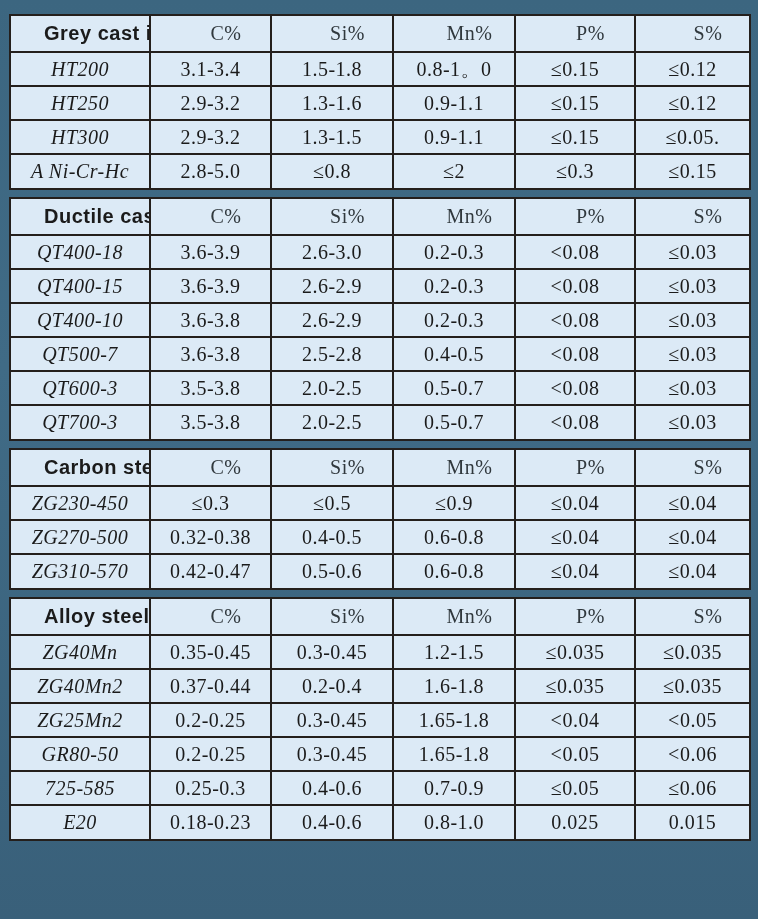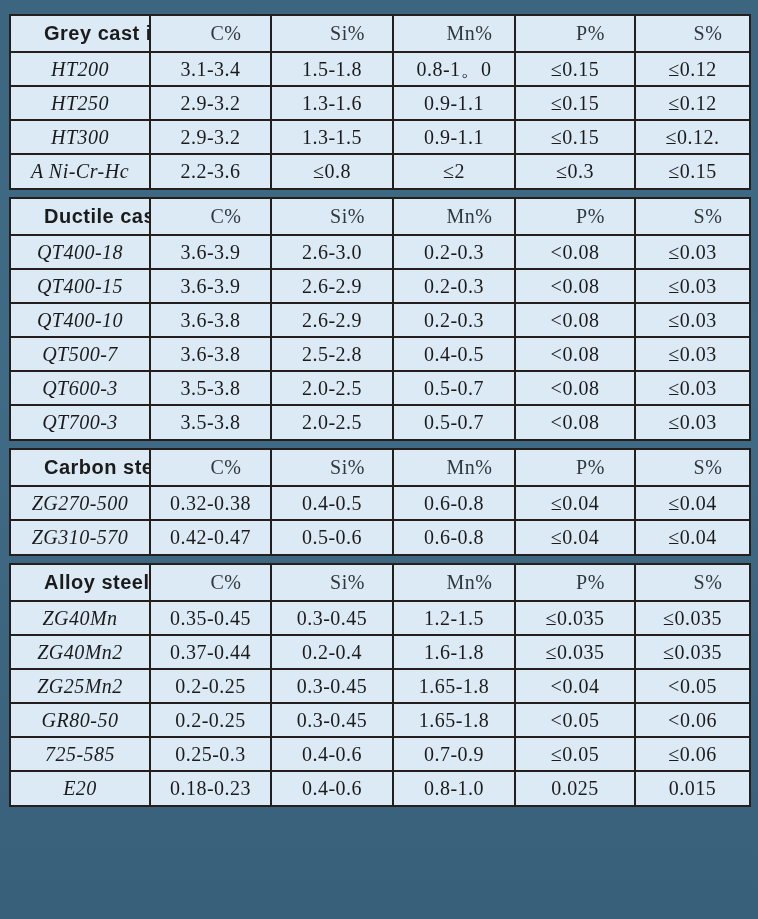--- a/index.html
+++ b/index.html
@@ -137,25 +137,25 @@
               <td class="val">0.9-1.1</td>
               <td class="val">≤0.15</td>
               <td class="val">≤0.12</td>
             </tr>
             <tr>
               <td class="grade">HT300</td>
               <td class="val">2.9-3.2</td>
               <td class="val">1.3-1.5</td>
               <td class="val">0.9-1.1</td>
               <td class="val">≤0.15</td>
-              <td class="val">≤0.12.</td>
+              <td class="val">≤0.05.</td>
             </tr>
             <tr>
               <td class="grade">A Ni-Cr-Hc</td>
-              <td class="val">2.2-3.6</td>
+              <td class="val">2.8-5.0</td>
               <td class="val">≤0.8</td>
               <td class="val">≤2</td>
               <td class="val">≤0.3</td>
               <td class="val">≤0.15</td>
             </tr>
           </tbody>
         </table>
       </div>
       <div class="section">
         <table class="grid">
@@ -240,20 +240,28 @@
           <tbody>
             <tr class="header-row">
               <td class="group-label">Carbon steel</td>
               <td class="col-head">C%</td>
               <td class="col-head">Si%</td>
               <td class="col-head">Mn%</td>
               <td class="col-head">P%</td>
               <td class="col-head">S%</td>
             </tr>
             <tr>
+              <td class="grade">ZG230-450</td>
+              <td class="val">≤0.3</td>
+              <td class="val">≤0.5</td>
+              <td class="val">≤0.9</td>
+              <td class="val">≤0.04</td>
+              <td class="val">≤0.04</td>
+            </tr>
+            <tr>
               <td class="grade">ZG270-500</td>
               <td class="val">0.32-0.38</td>
               <td class="val">0.4-0.5</td>
               <td class="val">0.6-0.8</td>
               <td class="val">≤0.04</td>
               <td class="val">≤0.04</td>
             </tr>
             <tr>
               <td class="grade">ZG310-570</td>
               <td class="val">0.42-0.47</td>

